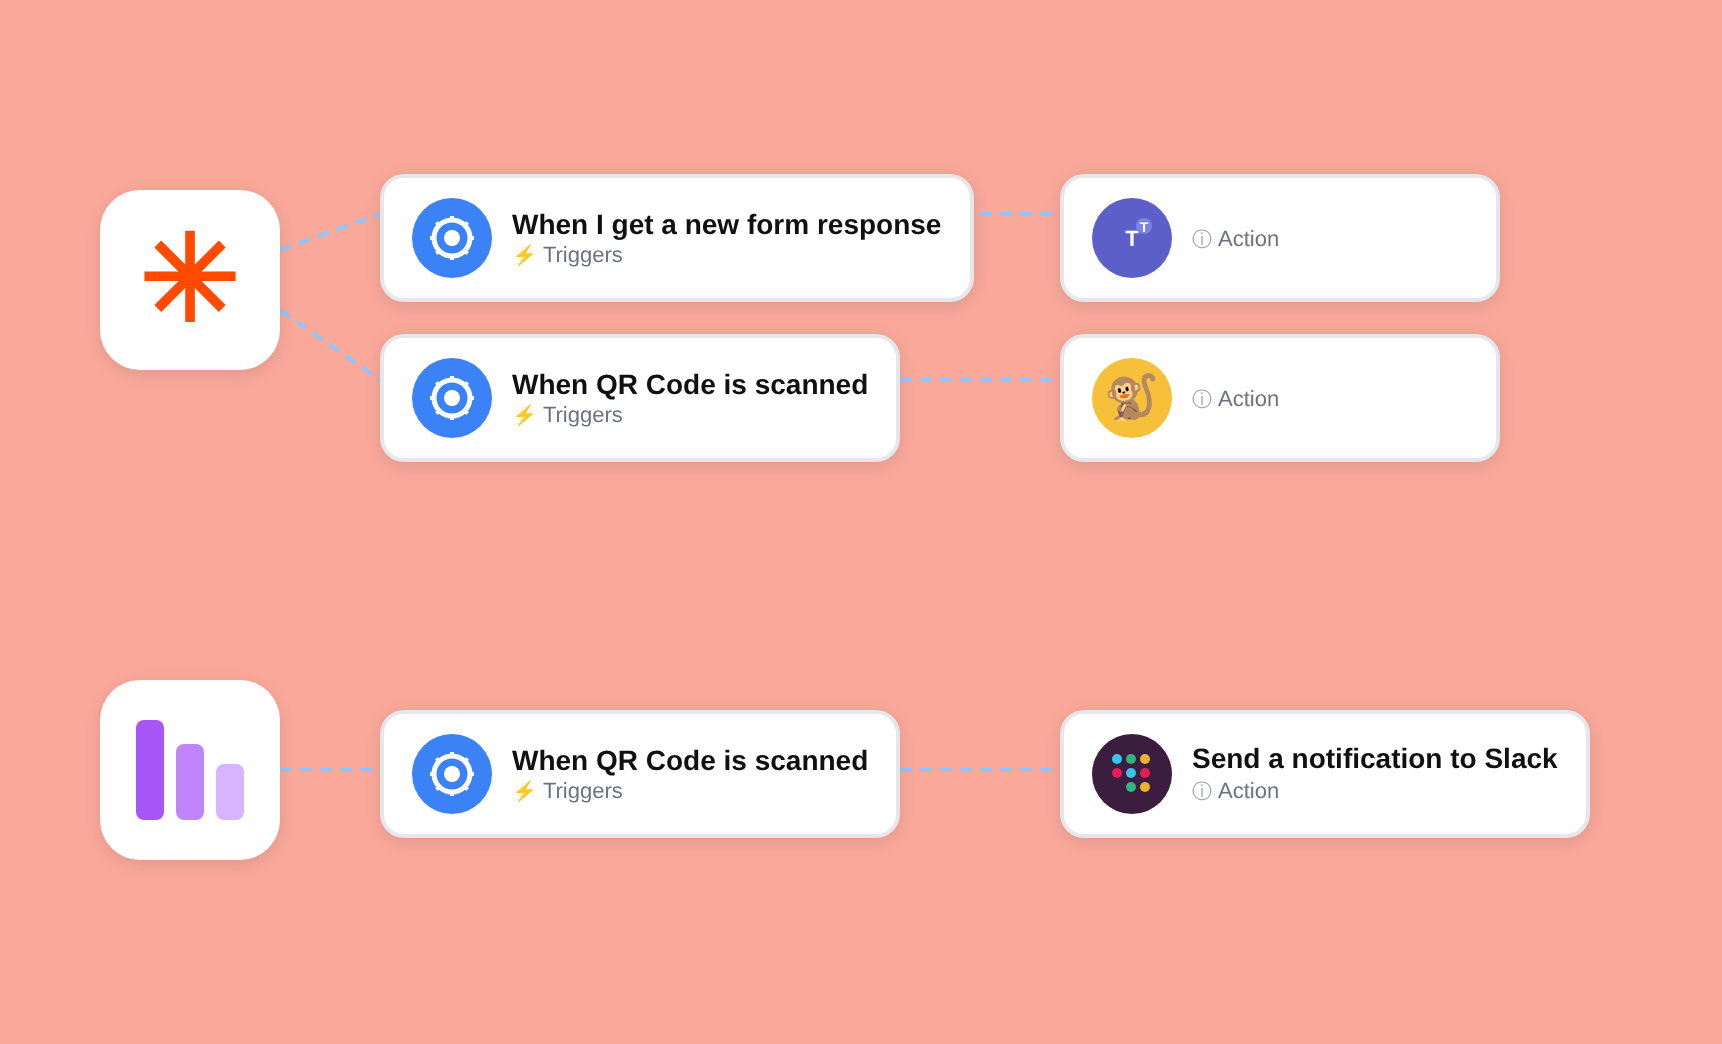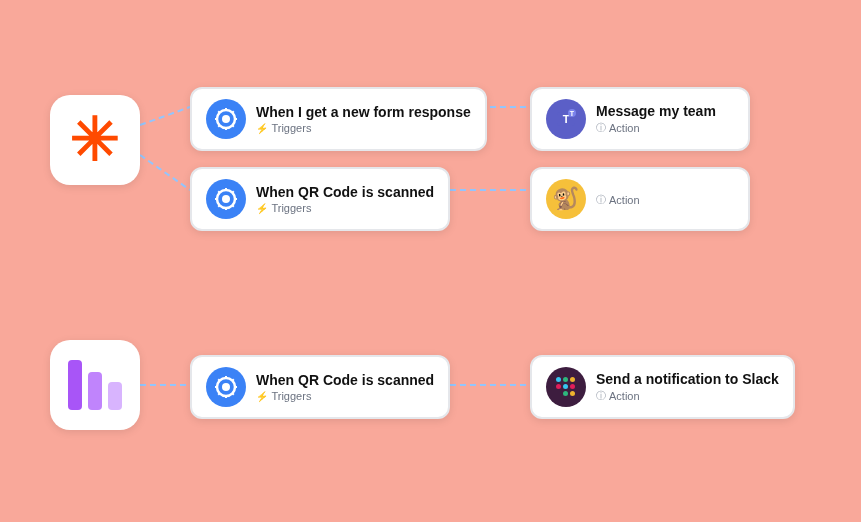--- a/index.html
+++ b/index.html
@@ -240,21 +240,20 @@
     <div class="node-icon teams">
       <svg width="26" height="26" viewBox="0 0 26 26">
 
         <rect x="4" y="6" width="18" height="14" rx="3" fill="#5b5fc7"></rect>
         <text x="13" y="17" text-anchor="middle" font-size="11" font-weight="bold" fill="white" font-family="Arial">T</text>
         <circle cx="19" cy="7" r="4" fill="#7b83eb"></circle>
         <text x="19" y="10" text-anchor="middle" font-size="7" font-weight="bold" fill="white" font-family="Arial">T</text>
       </svg>
     </div>
     <div class="node-text">
-      <span class="node-title">Message my team</span>
       <span class="node-subtitle">
         <span class="circle-i">ⓘ</span>
         <span>Action</span>
       </span>
     </div>
   </div>
 
   <div class="node-card node-intro-email">
     <div class="node-icon mailchimp">
       <span class="mailchimp-face">🐒</span>

